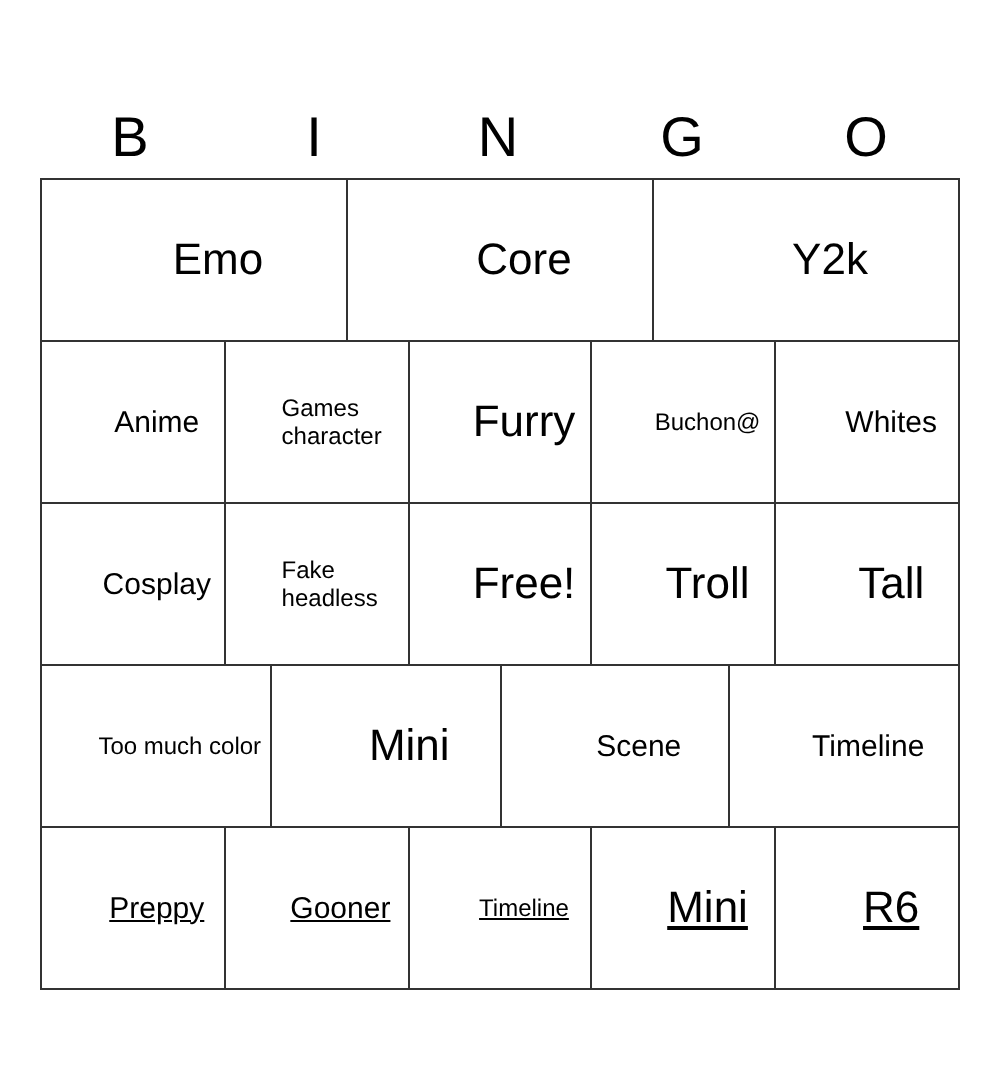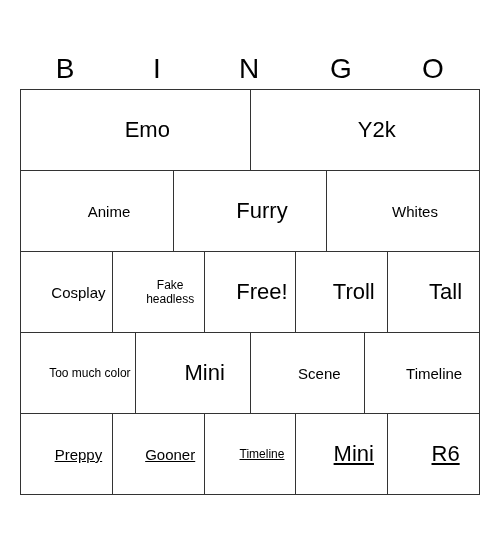--- a/index.html
+++ b/index.html
@@ -46,21 +46,20 @@
       text-decoration: underline;
     }
 
     .bingo-cell {
       flex: 1;
       min-height: 80px;
       border-right: 1.5px solid #333;
       display: flex;
       align-items: center;
       justify-content: center;
-      text-align: center;
       padding: 4px;
       font-size: 15px;
       margin-left: 24px;
     }
 
     .bingo-cell:last-child {
       border-right: none;
     }
 
     .bingo-cell.large-text {
@@ -94,29 +93,38 @@
       <div class="bingo-header-cell">N</div>
       <div class="bingo-header-cell">G</div>
       <div class="bingo-header-cell">O</div>
     </div>
   <div class="bingo-grid">
   <div class="bingo-row">
         <div class="bingo-cell large-text">
           <div class="cell-inner">Emo</div>
         </div>
         <div class="bingo-cell large-text">
+          <div class="cell-inner">Core</div>
+        </div>
+        <div class="bingo-cell large-text">
           <div class="cell-inner">Y2k</div>
         </div>
       </div>
       <div class="bingo-row">
         <div class="bingo-cell">
           <div class="cell-inner">Anime</div>
         </div>
+        <div class="bingo-cell small-text">
+          <div class="cell-inner">Games character</div>
+        </div>
         <div class="bingo-cell large-text">
           <div class="cell-inner">Furry</div>
+        </div>
+        <div class="bingo-cell small-text">
+          <div class="cell-inner">Buchon@</div>
         </div>
         <div class="bingo-cell">
           <div class="cell-inner">Whites</div>
         </div>
       </div>
       <div class="bingo-row">
         <div class="bingo-cell">
           <div class="cell-inner">Cosplay</div>
         </div>
         <div class="bingo-cell small-text">

